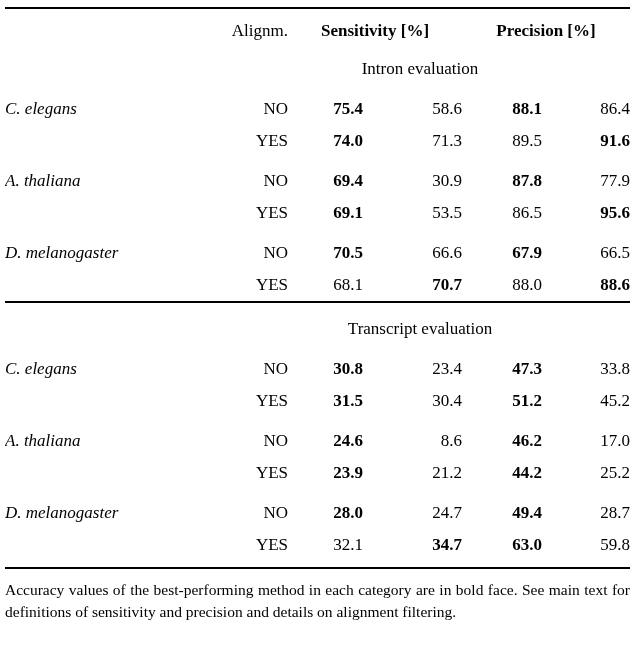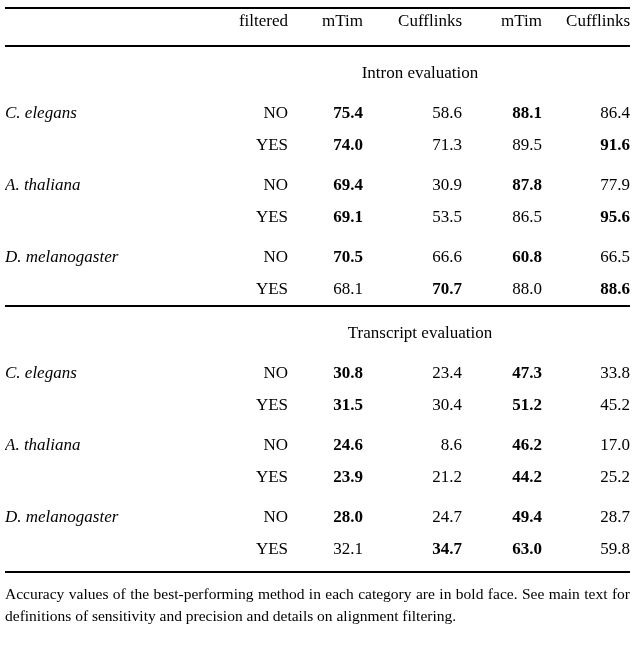--- a/index.html
+++ b/index.html
@@ -64,27 +64,25 @@
   <table class="results">
     <colgroup>
       <col style="width:205px">
       <col style="width:78px">
       <col style="width:75px">
       <col style="width:99px">
       <col style="width:80px">
       <col style="width:88px">
     </colgroup>
     <thead>
-      <tr class="head2">
+      <tr class="head1">
         <td></td>
-        <td class="right">filtered</td>
-        <td class="right">mTim</td>
-        <td class="right">Cufflinks</td>
-        <td class="right">mTim</td>
-        <td class="right">Cufflinks</td>
+        <td class="right">Alignm.</td>
+        <td class="center bold-head" colspan="2">Sensitivity [%]</td>
+        <td class="center bold-head" colspan="2">Precision [%]</td>
       </tr>
     </thead>
     <tbody>
         <tr class="section-row">
           <td></td>
           <td colspan="5" class="section-title">Intron evaluation</td>
         </tr>
         <tr class="data-row">
           <td class="species">C. elegans</td>
           <td class="right">NO</td>
@@ -115,21 +113,21 @@
           <td class="right bold">69.1</td>
           <td class="right">53.5</td>
           <td class="right">86.5</td>
           <td class="right bold">95.6</td>
         </tr>
         <tr class="data-row group-start">
           <td class="species">D. melanogaster</td>
           <td class="right">NO</td>
           <td class="right bold">70.5</td>
           <td class="right">66.6</td>
-          <td class="right bold">60.8</td>
+          <td class="right bold">67.9</td>
           <td class="right">66.5</td>
         </tr>
         <tr class="data-row">
           <td class="species"></td>
           <td class="right">YES</td>
           <td class="right">68.1</td>
           <td class="right bold">70.7</td>
           <td class="right">88.0</td>
           <td class="right bold">88.6</td>
         </tr>

